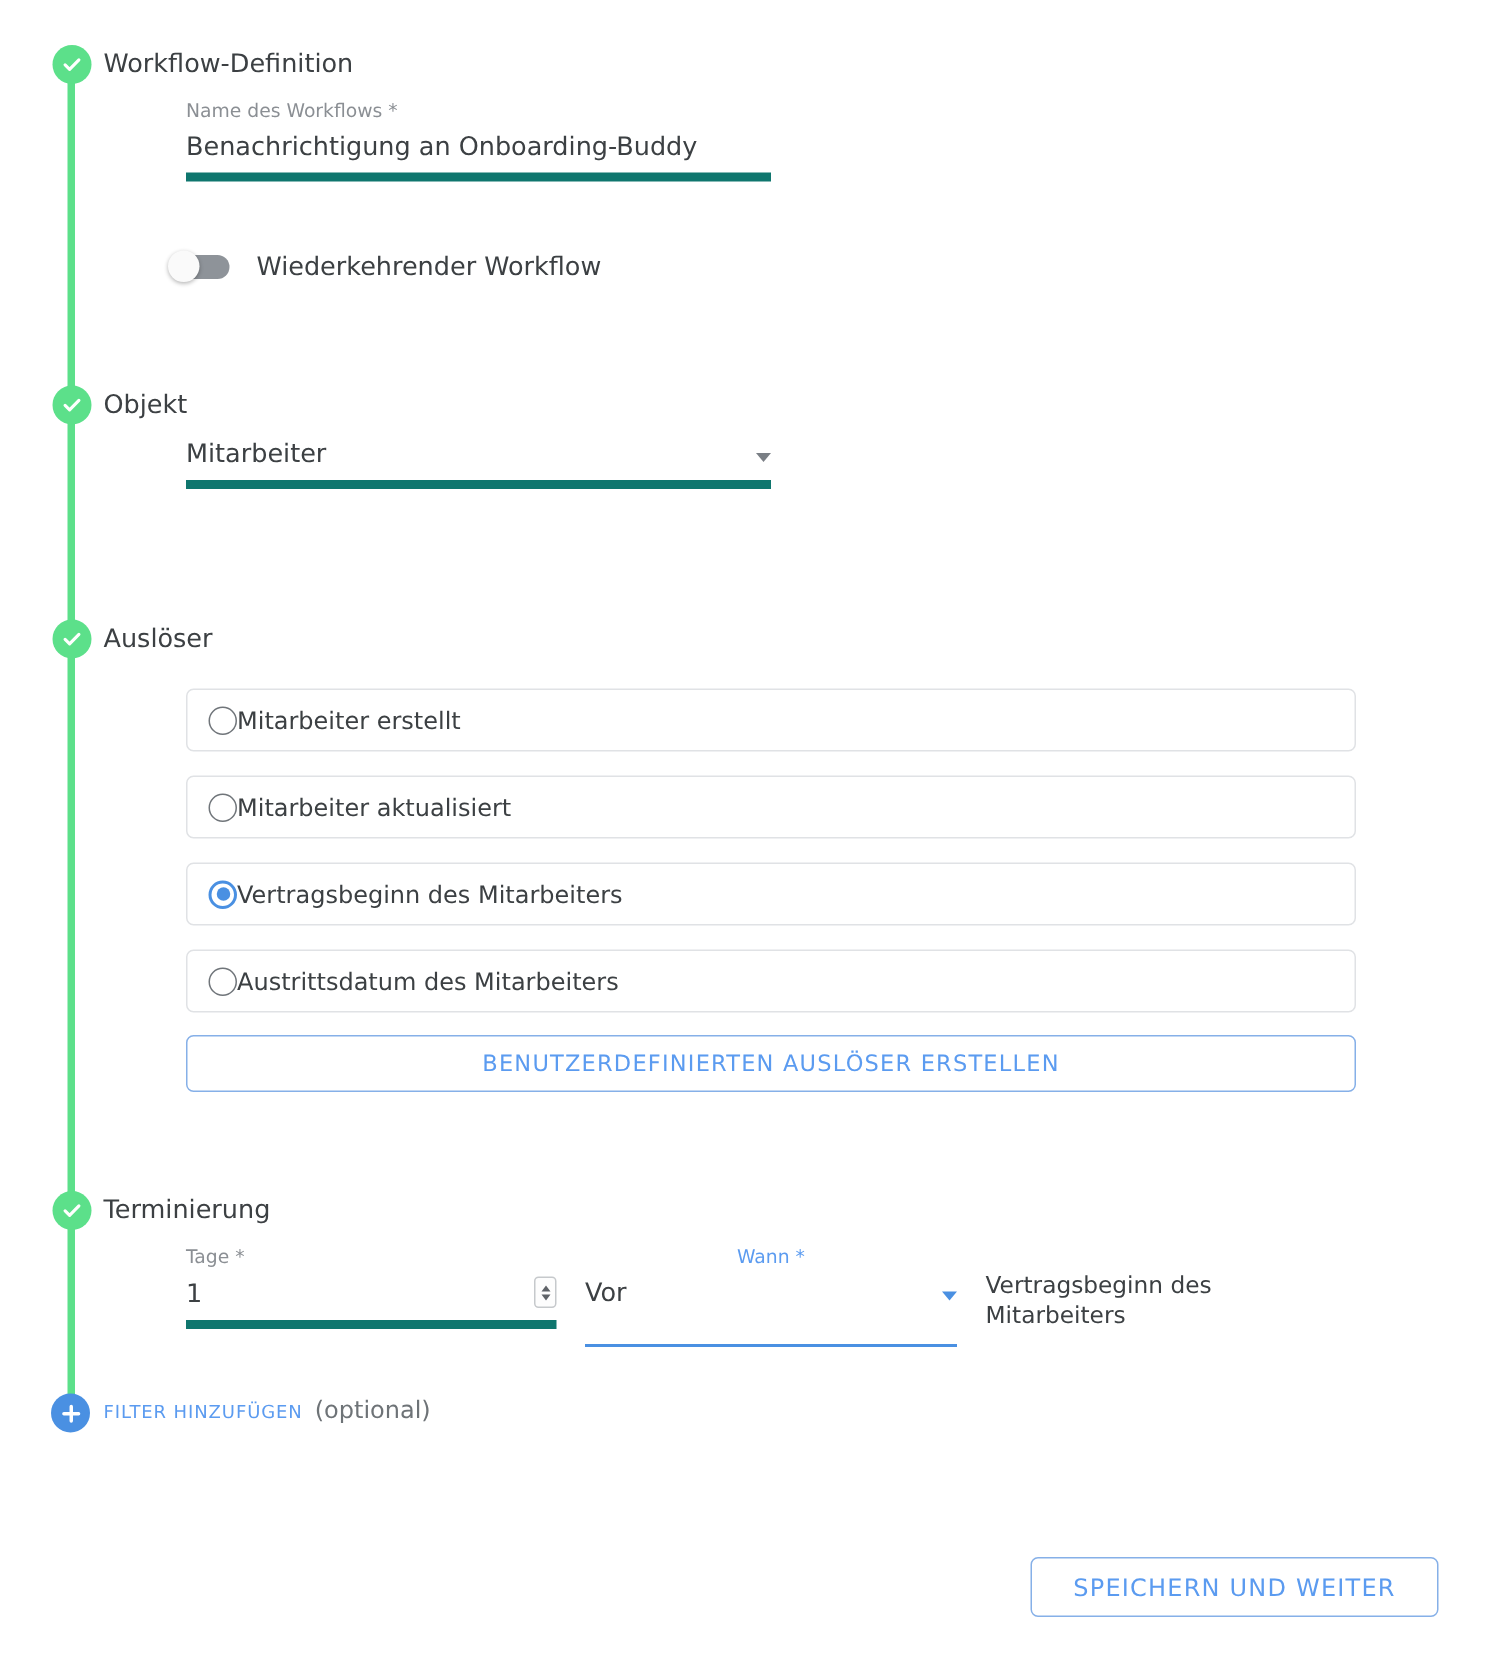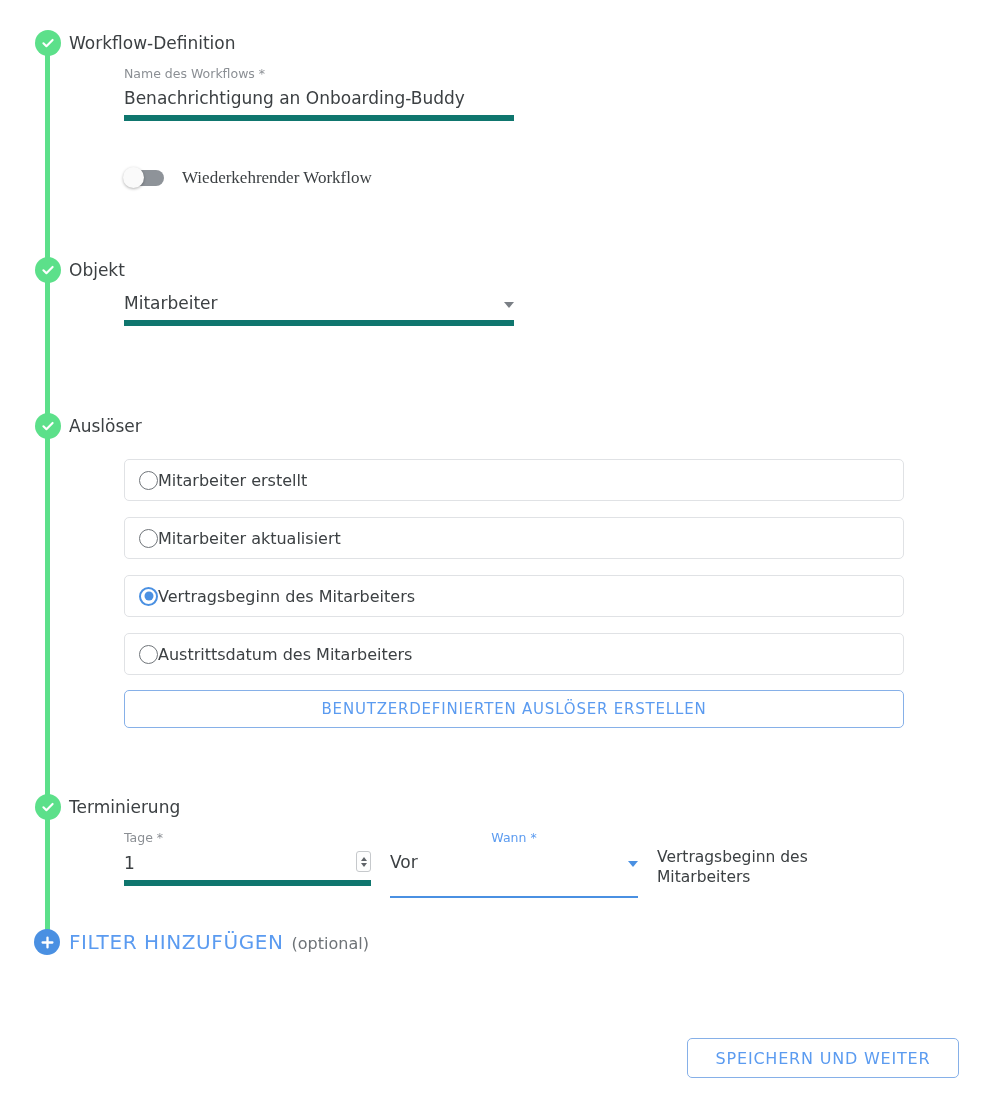--- a/index.html
+++ b/index.html
@@ -138,25 +138,24 @@
     width: 0; height: 0;
     border-left: 3px solid transparent;
     border-right: 3px solid transparent;
   }
   .stepper .up { border-bottom: 4px solid #5f6368; }
   .stepper .down { border-top: 4px solid #5f6368; }
 
   
   .toggle-row {
     position: absolute;
-    left: 124px;
+    left: 113px;
     top: 168px;
     display: flex;
     align-items: center;
-    font-family: Liberation Serif, serif;
   }
   .toggle {
     width: 40px;
     height: 16px;
     border-radius: 8px;
     background: #8e9399;
     position: relative;
     cursor: pointer;
     flex: 0 0 auto;
   }
@@ -256,21 +255,21 @@
 
   
   .filter-link-row {
     position: absolute;
     left: 69px;
     top: 930px;
     display: flex;
     align-items: baseline;
   }
   .filter-link {
-    font-size: 20px;
+    font-size: 12px;
     color: #5b9bf0;
     letter-spacing: 0.6px;
     cursor: pointer;
     white-space: nowrap;
   }
   .filter-optional {
     font-size: 16px;
     color: #6e7377;
     margin-left: 8px;
     white-space: nowrap;

